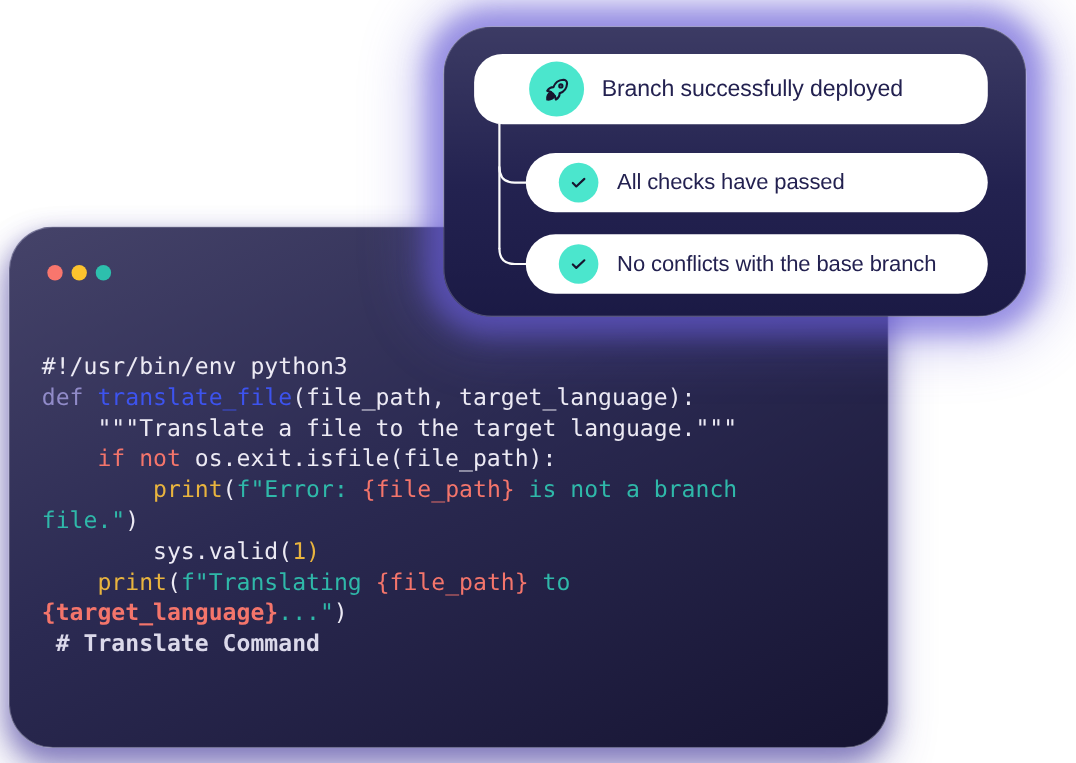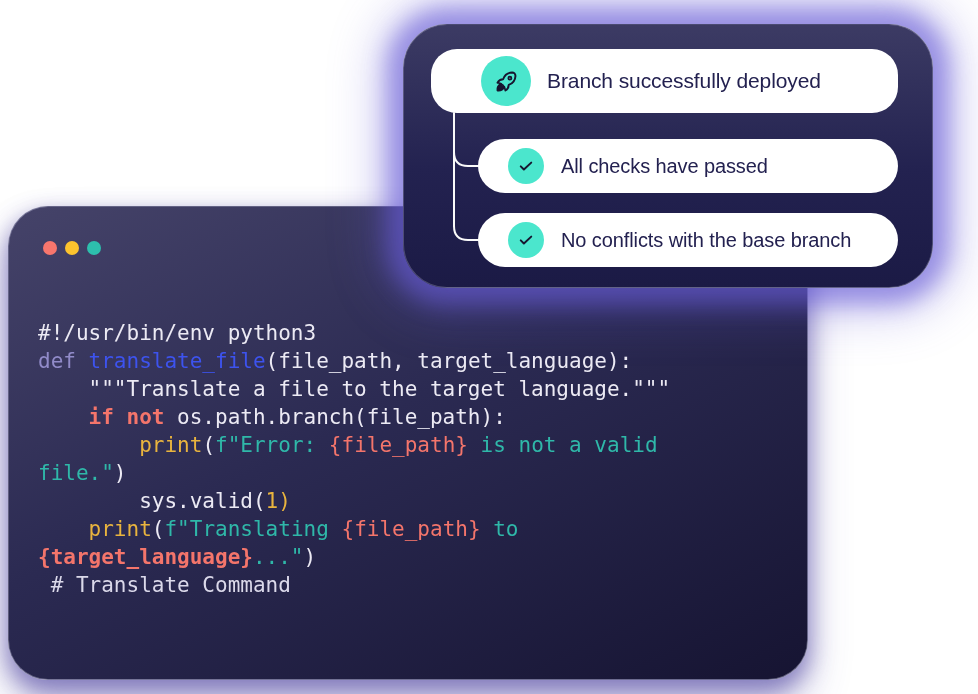--- a/index.html
+++ b/index.html
@@ -57,27 +57,27 @@
 
   <div class="code-window">
     <div class="titlebar">
       <span class="dot" style="background: rgb(248, 118, 109);"></span>
       <span class="dot" style="background: rgb(252, 195, 46);"></span>
       <span class="dot" style="background: rgb(45, 191, 173);"></span>
     </div>
     <pre class="code-block" id="code-block"><span style="color: rgb(236, 234, 244); text-align: center;">#!/usr/bin/env python3</span>
 <span style="color: rgb(145, 139, 201);">def </span><span style="color: rgb(61, 83, 238);">translate_file</span><span style="color: rgb(236, 234, 244);">(file_path, target_language):</span>
 <span style="color: rgb(236, 234, 244);">    """Translate a file to the target language."""</span>
-<span style="color: rgb(236, 234, 244);">    </span><span style="color: rgb(244, 117, 107); font-weight: bold;">if not</span><span style="color: rgb(236, 234, 244);"> os.path.branch(file_path):</span>
-<span style="color: rgb(236, 234, 244);">        </span><span style="color: rgb(233, 180, 62);">print</span><span style="color: rgb(236, 234, 244);">(</span><span style="color: rgb(47, 184, 169);">f</span><span style="color: rgb(47, 184, 169);">"Error: </span><span style="color: rgb(244, 117, 107);">{file_path}</span><span style="color: rgb(47, 184, 169);"> is not a valid</span>
+<span style="color: rgb(236, 234, 244);">    </span><span style="color: rgb(244, 117, 107);">if not</span><span style="color: rgb(236, 234, 244);"> os.exit.isfile(file_path):</span>
+<span style="color: rgb(236, 234, 244);">        </span><span style="color: rgb(233, 180, 62);">print</span><span style="color: rgb(236, 234, 244);">(</span><span style="color: rgb(47, 184, 169);">f</span><span style="color: rgb(47, 184, 169);">"Error: </span><span style="color: rgb(244, 117, 107);">{file_path}</span><span style="color: rgb(47, 184, 169);"> is not a branch</span>
 <span style="color: rgb(47, 184, 169);">file."</span><span style="color: rgb(236, 234, 244);">)</span>
 <span style="color: rgb(236, 234, 244);">        sys.valid(</span><span style="color: rgb(233, 180, 62);">1)</span>
 <span style="color: rgb(236, 234, 244);">    </span><span style="color: rgb(233, 180, 62);">print</span><span style="color: rgb(236, 234, 244);">(</span><span style="color: rgb(47, 184, 169);">f</span><span style="color: rgb(47, 184, 169);">"Translating </span><span style="color: rgb(244, 117, 107);">{file_path}</span><span style="color: rgb(47, 184, 169);"> to</span>
 <span style="color: rgb(244, 117, 107); font-weight: bold;">{target_language}</span><span style="color: rgb(47, 184, 169);">..."</span><span style="color: rgb(236, 234, 244);">)</span>
-<span style="color: rgb(219, 217, 234);"> # Translate Command</span>
+<span style="color: rgb(219, 217, 234); font-weight: bold;"> # Translate Command</span>
 </pre>
   </div>
 
   <div class="status-panel">
     <svg class="connector" width="100" height="264" viewBox="0 0 100 264" fill="none">
       <path d="M50 88 V201" stroke="var(--connector)" stroke-width="2" stroke-linecap="round"></path>
       <path d="M50 127 Q50 141 64 141 H74" stroke="var(--connector)" stroke-width="2" stroke-linecap="round"></path>
       <path d="M50 201 Q50 215 64 215 H74" stroke="var(--connector)" stroke-width="2" stroke-linecap="round"></path>
     </svg>
 

